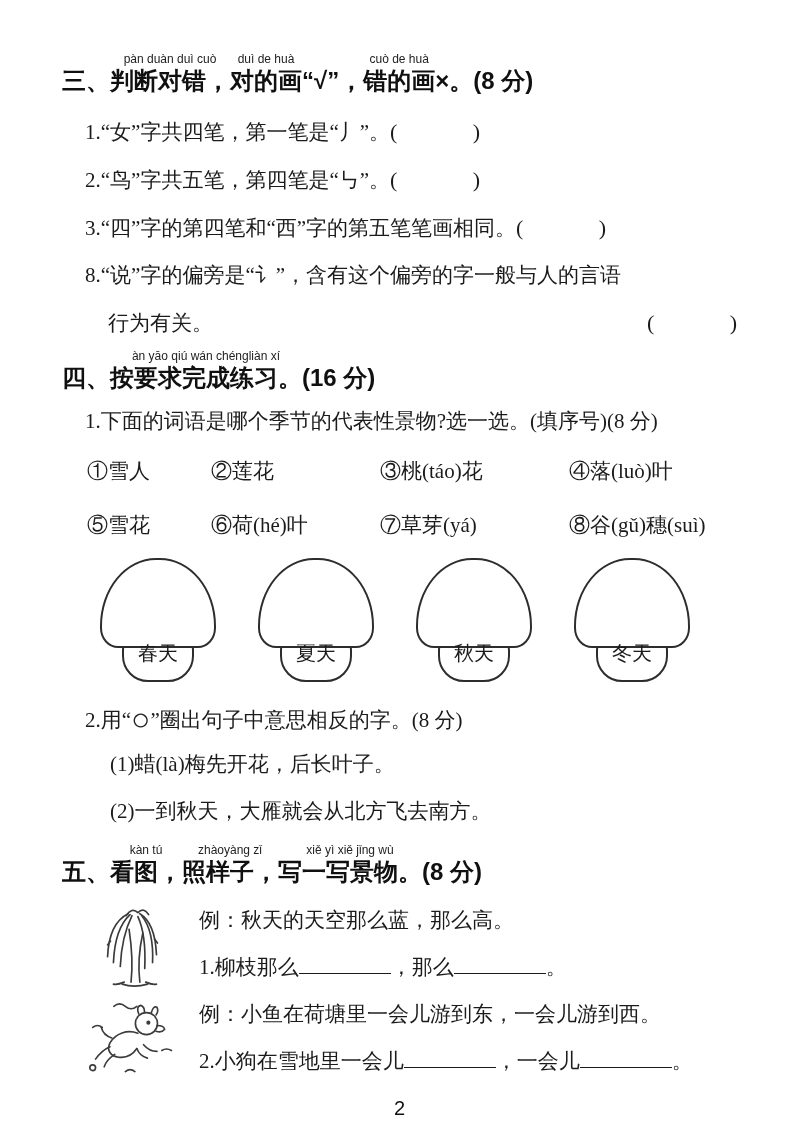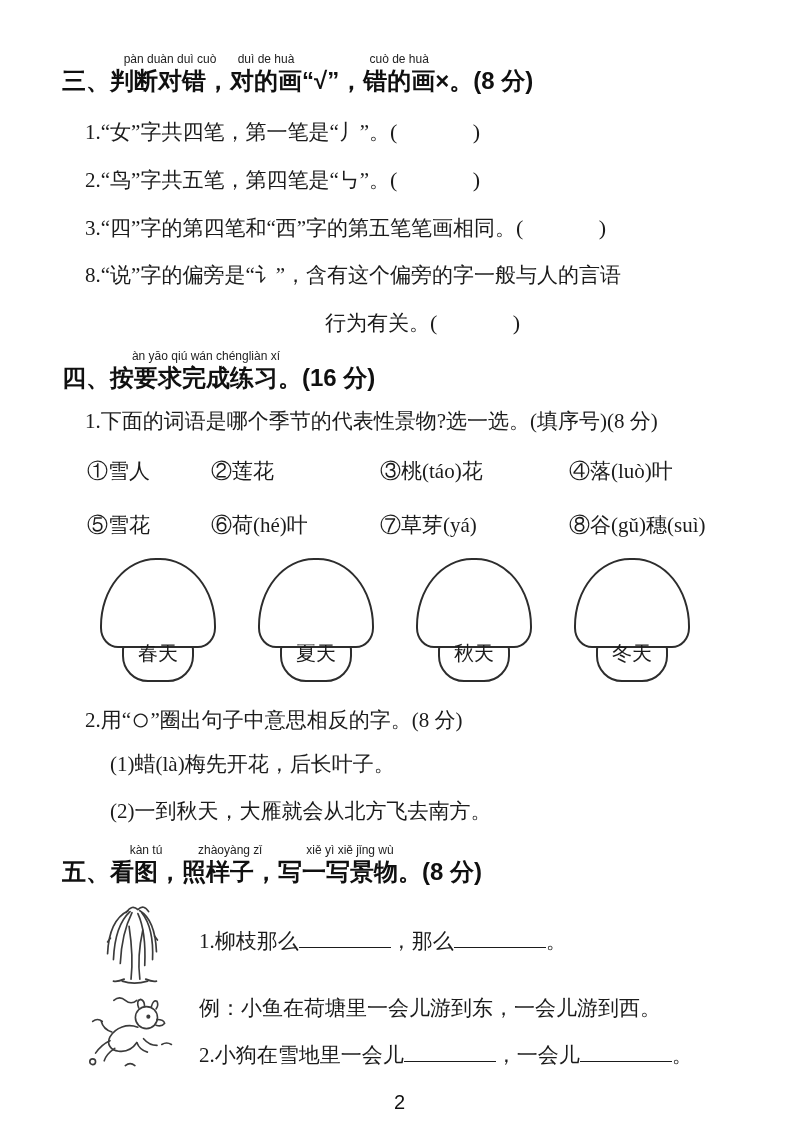--- a/index.html
+++ b/index.html
@@ -25,21 +25,21 @@
   .hz{font-size:24px;line-height:30px;white-space:pre;}
 
   
   .q-list{padding-left:23px;font-size:21px;line-height:47px;}
   .q-row{display:flex;align-items:baseline;}
   .q-sentence{white-space:nowrap;}
   .parens{
     width:90px;display:inline-flex;justify-content:space-between;
     font-size:22px;flex:0 0 auto;
   }
-  .cont-row{display:flex;justify-content:center;align-items:baseline;padding-left:23px;}
+  .cont-row{display:flex;justify-content:space-between;align-items:baseline;padding-left:23px;}
 
   
   .choices{
     margin-top:6px;margin-left:25px;
     display:grid;grid-template-columns:115px 160px 180px auto;
     font-size:21px;line-height:45px;gap:9px;
   }
 
   
   .mushroom-row{display:flex;gap:40px;margin-left:37px;margin-top:10px;}
@@ -248,20 +248,21 @@
           <path d="M42,15 C32,24 26,40 25,64"></path>
           <path d="M44,16 C38,28 33,46 32,68"></path>
           <path d="M52,14 C62,20 68,32 69,56"></path>
           <path d="M54,16 C62,26 66,42 65,64"></path>
           <path d="M50,17 C56,30 58,48 57,70"></path>
           <path d="M22,42 l-3,4"></path>
           <path d="M67,40 l3,4"></path>
         </svg>
       </div>
       <div class="ex-text">
+        <div>例：秋天的天空那么蓝，那么高。</div>
         <div>
           <span>1.柳枝那么</span><span class="blank"></span><span>，那么</span><span class="blank"></span><span>。</span>
         </div>
       </div>
     </div>
 
     <div class="ex-row">
       <div class="ex-img">
         <svg class="sketch" width="96" height="80" viewBox="0 0 100 82">
           <path d="M30,8 q6,-5 12,0 q6,5 12,0"></path>

